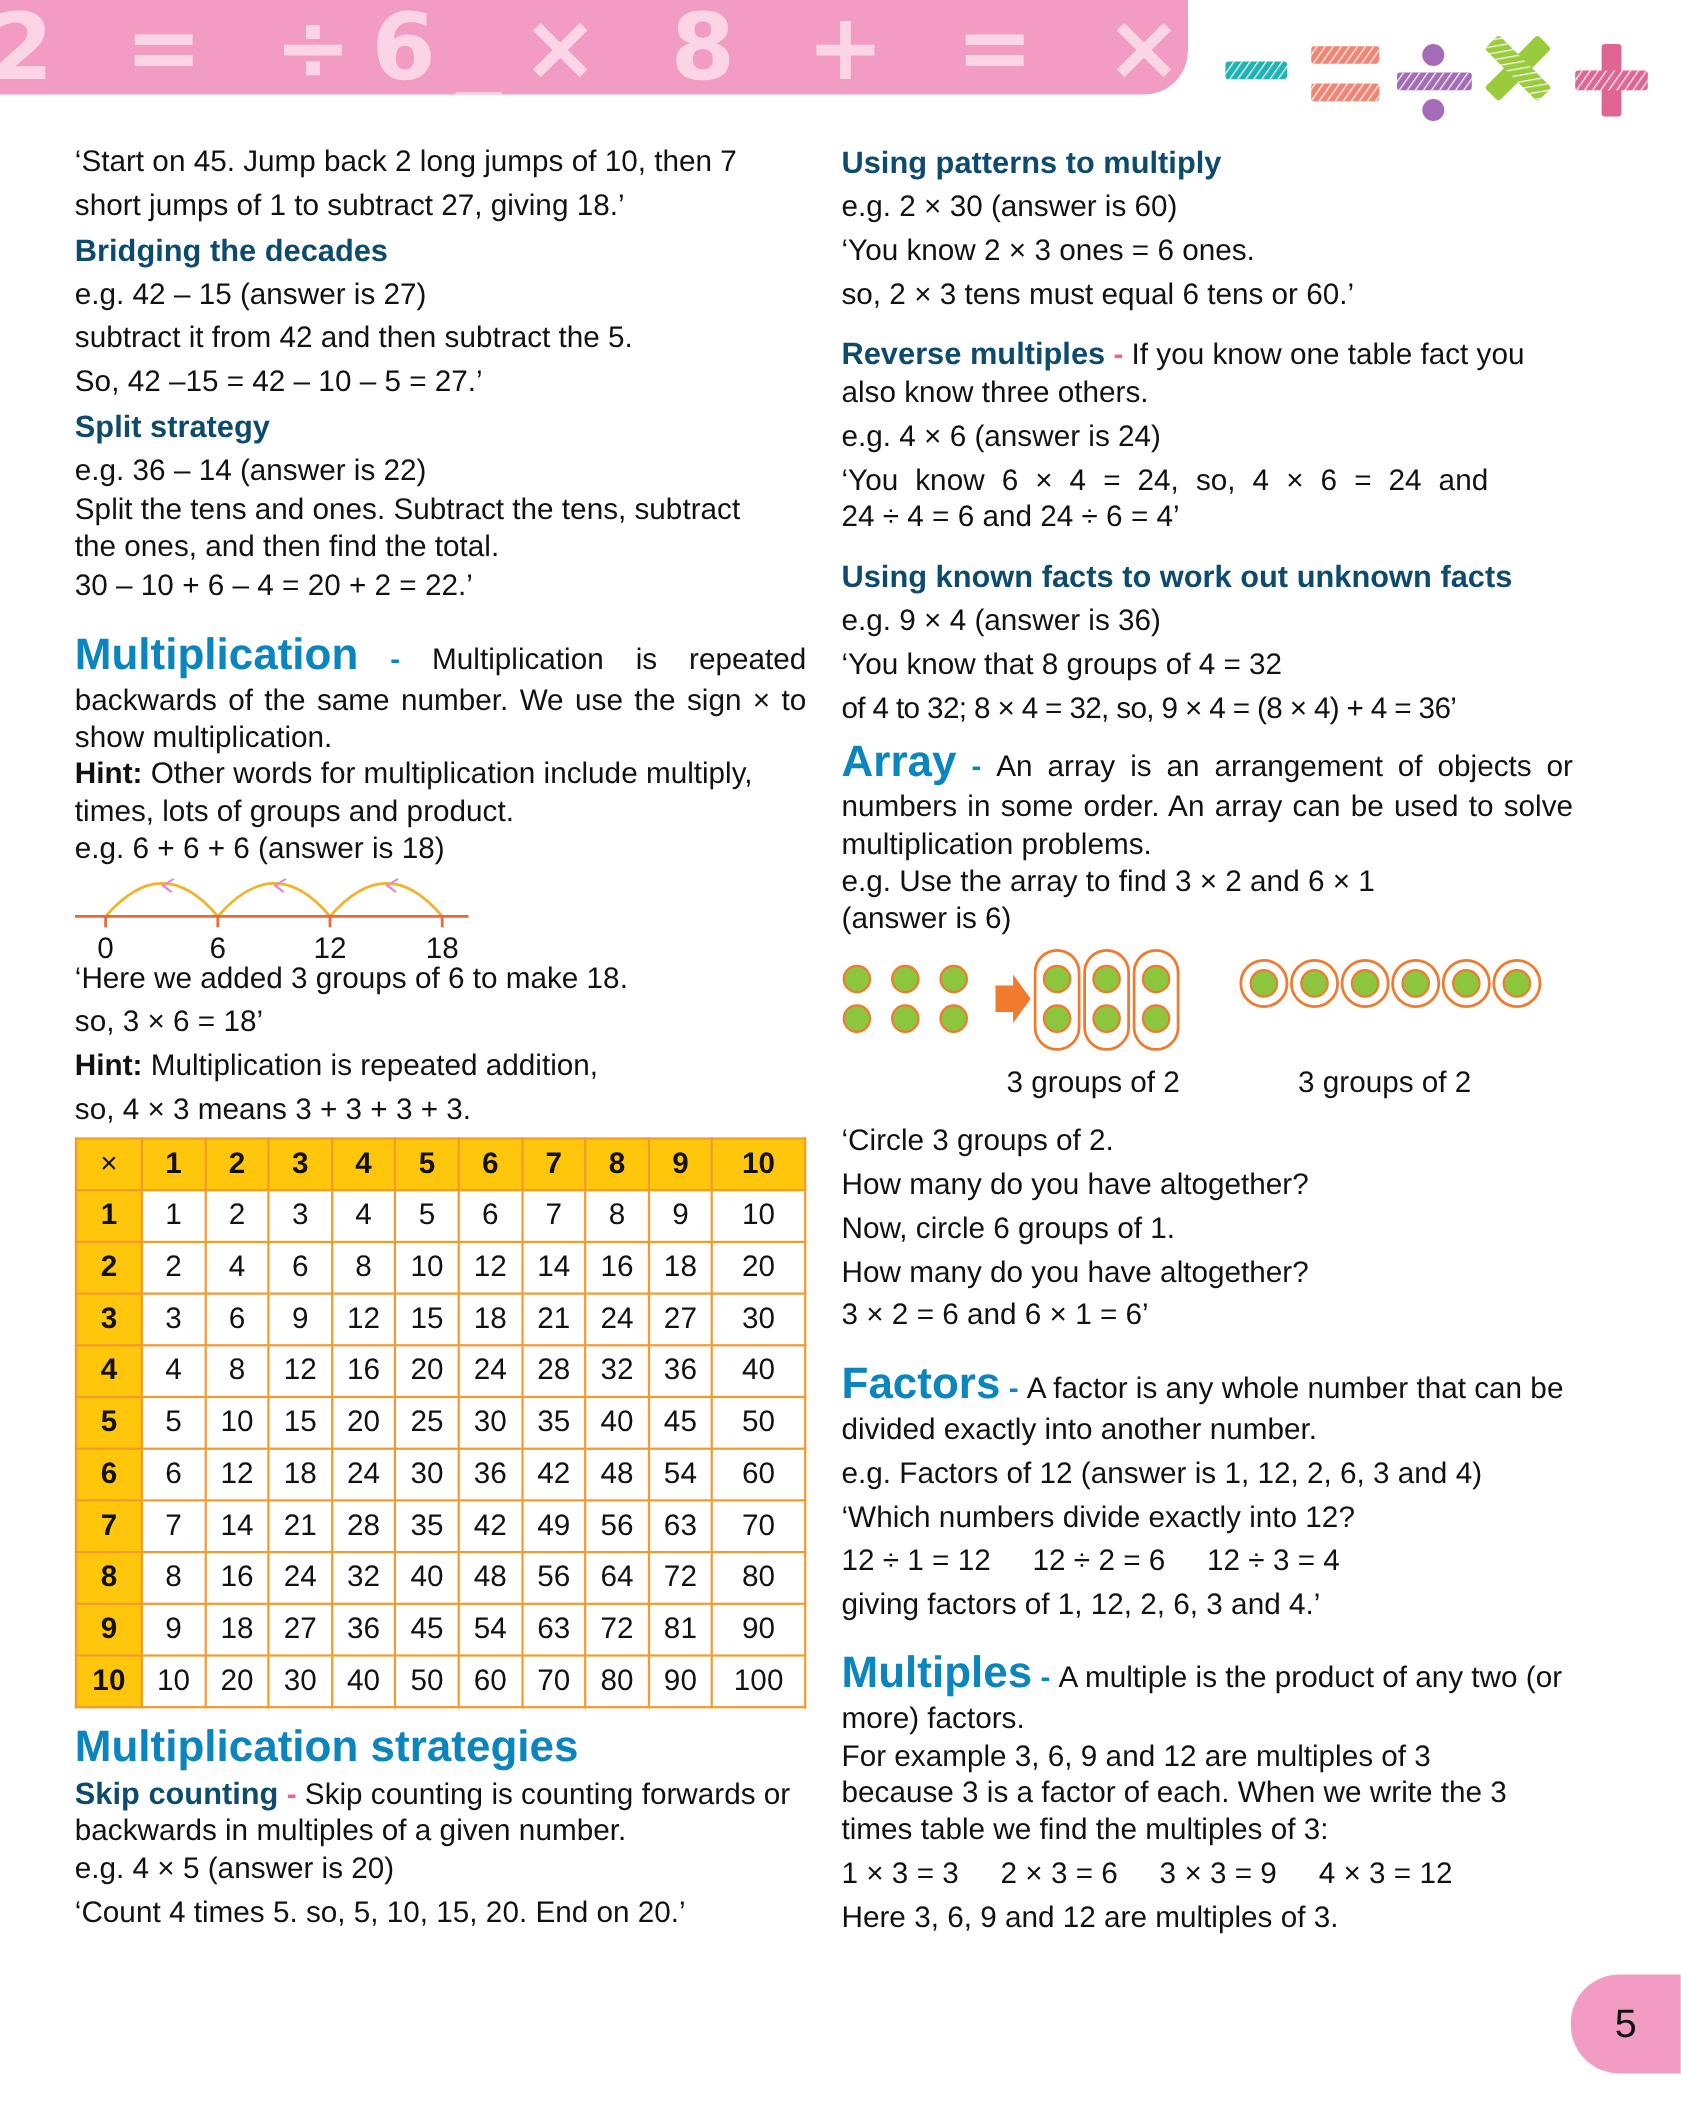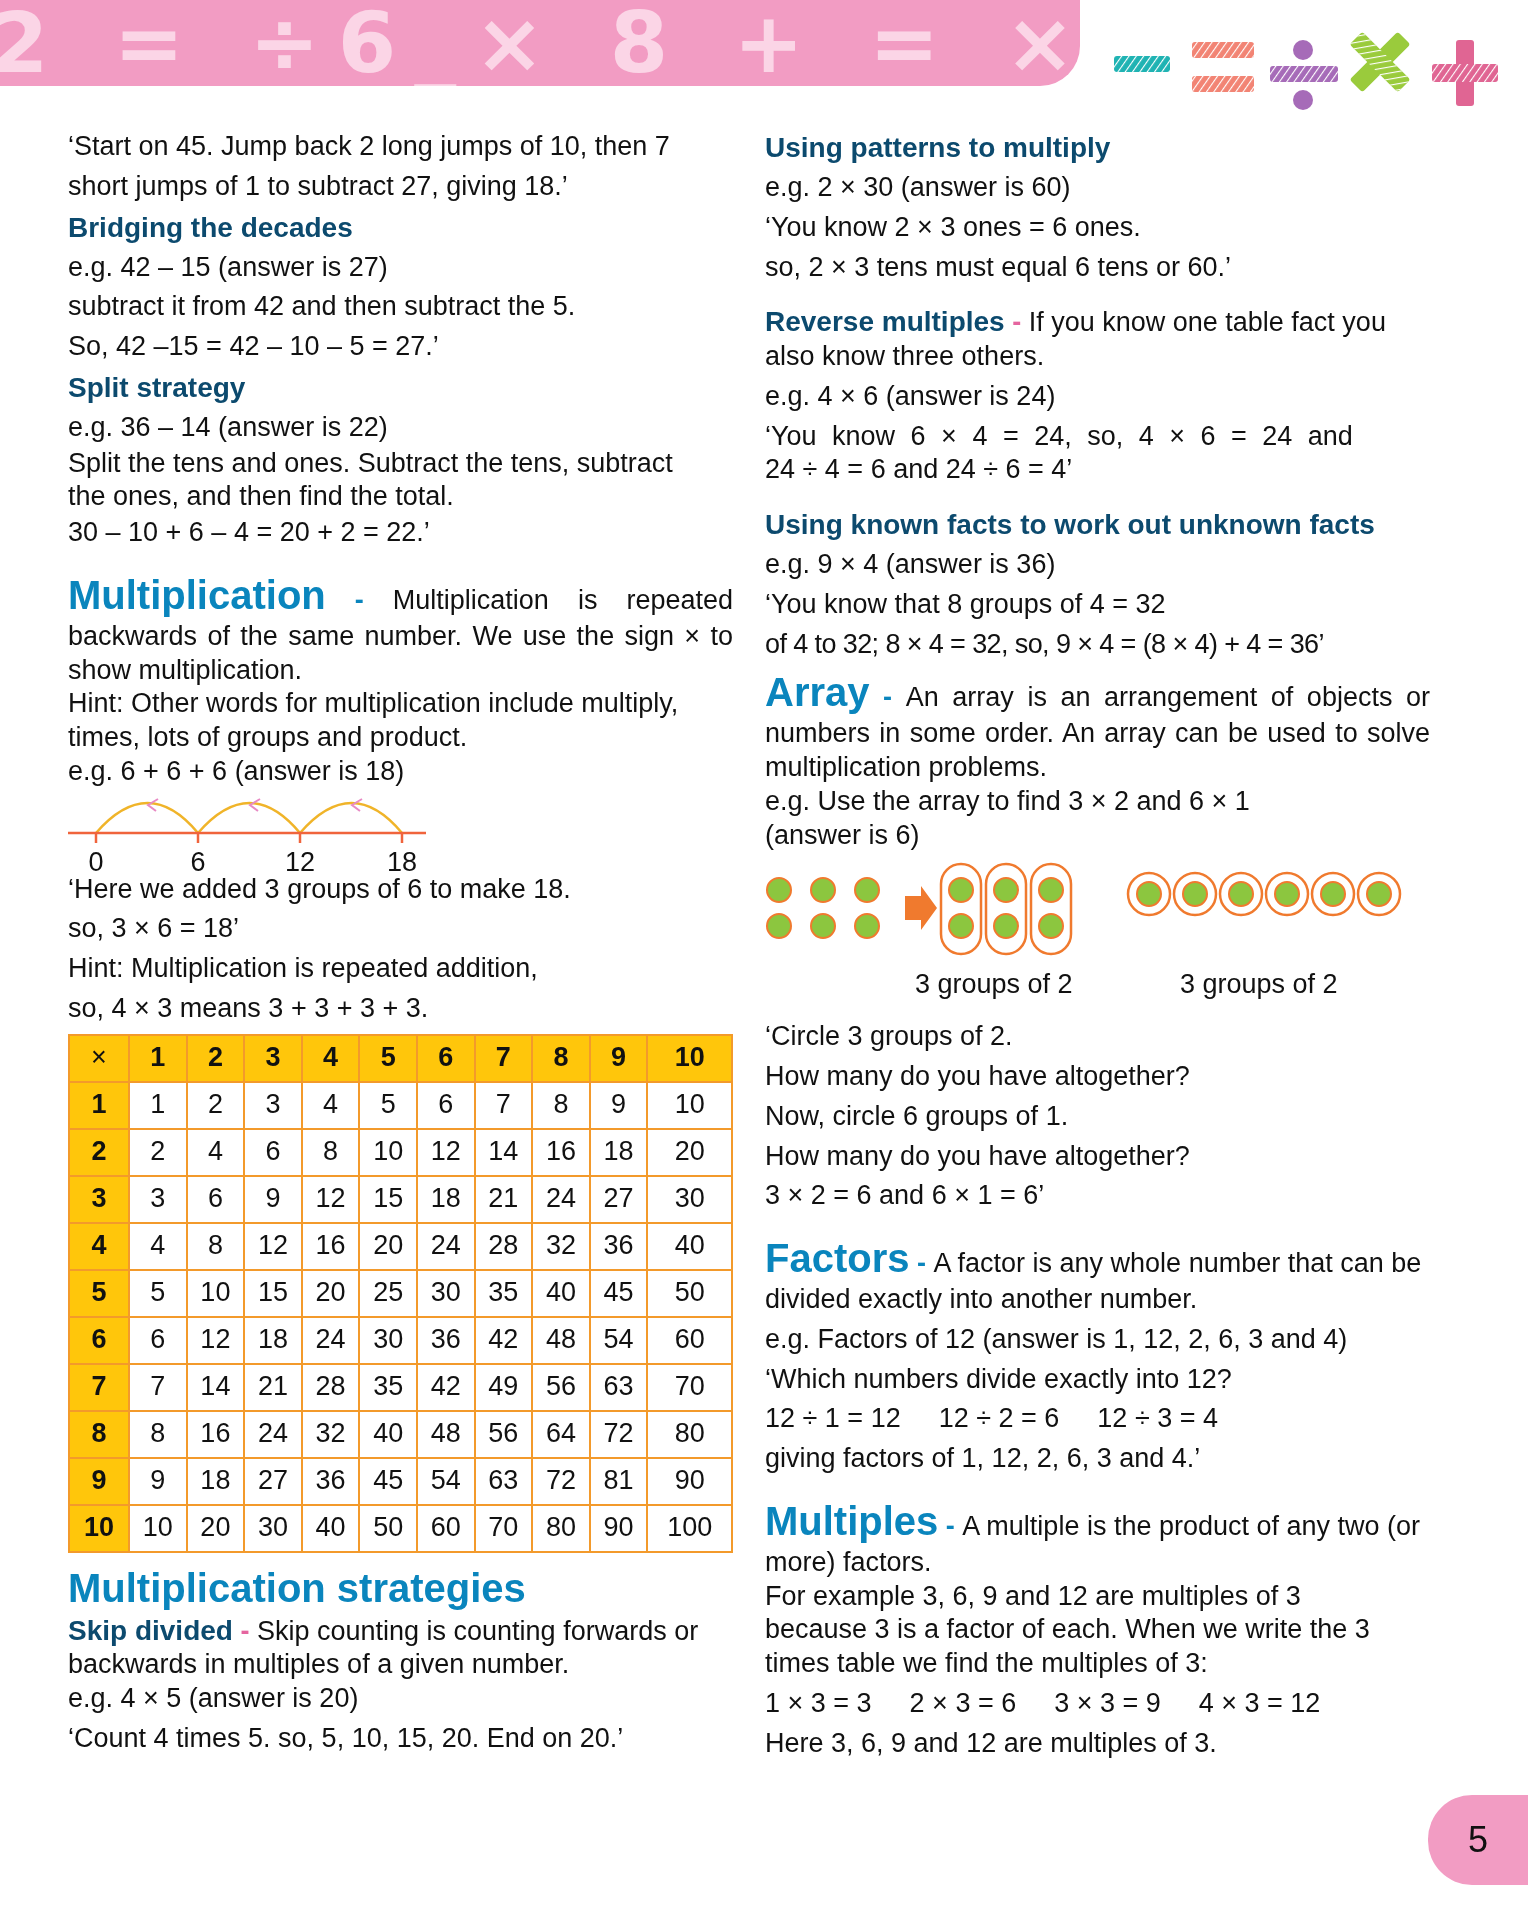--- a/index.html
+++ b/index.html
@@ -11,21 +11,21 @@
             font-weight: bold; font-size: 84px; color: #fbd5e6; letter-spacing: 18px; }
   .sym-row { position: absolute; left: 1110px; top: 30px; height: 90px; width: 400px; }
   .col { position: absolute; top: 130px; font-size: 27px; line-height: 1.25; }
   .col.left { left: 68px; width: 665px; }
   .col.right { left: 765px; width: 665px; }
   .p { margin: 0 0 6px 0; }
   .h-pink { color: #0c4a6e; font-weight: bold; font-size: 28px; }
   .h-blue { color: #0a85bd; font-weight: bold; font-size: 40px; }
   .dash-pink { color: #e5659f; font-weight: bold; }
   .dash-blue { color: #0a85bd; font-weight: bold; }
-  .bold { font-weight: normal; text-align: right; }
+  .bold { font-weight: bold; text-align: right; }
   .gap { height: 14px; }
   .numline { width: 380px; height: 80px; display: block; margin: 4px 0 0 0; }
   table.tt { border-collapse: collapse; margin-top: 8px; width: 665px; font-size: 27px; }
   table.tt td { border: 2px solid #f39a2b; text-align: center; height: 45px; padding: 0; }
   table.tt tr.head td { background: #ffc60b; font-weight: bold; }
   table.tt td.rh { background: #ffc60b; font-weight: bold; width: 58px; }
   .array-fig { width: 660px; height: 160px; display: block; }
   .cap-row { position: relative; height: 40px; }
   .cap { position: absolute; top: 0; font-size: 27px; }
   .page-num { position: absolute; right: 0; top: 1795px; width: 100px; height: 90px; background: #f29cc3;
@@ -275,21 +275,21 @@
           <td>80</td>
           <td>90</td>
           <td>100</td>
         </tr>
       </tbody>
   </table>
 
   <div style="height:10px"></div>
   <div class="p h-blue" style="margin-bottom:0">Multiplication strategies</div>
   <div class="p" style="margin-bottom:0">
-    <span class="h-pink">Skip divided</span><span class="dash-pink"> - </span><span>Skip counting is counting forwards or backwards in multiples of a given number.</span>
+    <span class="h-pink">Skip counting</span><span class="dash-pink"> - </span><span>Skip counting is counting forwards or backwards in multiples of a given number.</span>
   </div>
   <div class="p">e.g. 4 × 5 (answer is 20)</div>
   <div class="p">‘Count 4 times 5. so, 5, 10, 15, 20. End on 20.’</div>
 </div>
 
 <div class="col right">
   <div class="p h-pink">Using patterns to multiply</div>
   <div class="p">e.g. 2 × 30 (answer is 60)</div>
   <div class="p">‘You know 2 × 3 ones = 6 ones.</div>
   <div class="p">so, 2 × 3 tens must equal 6 tens or 60.’</div>

